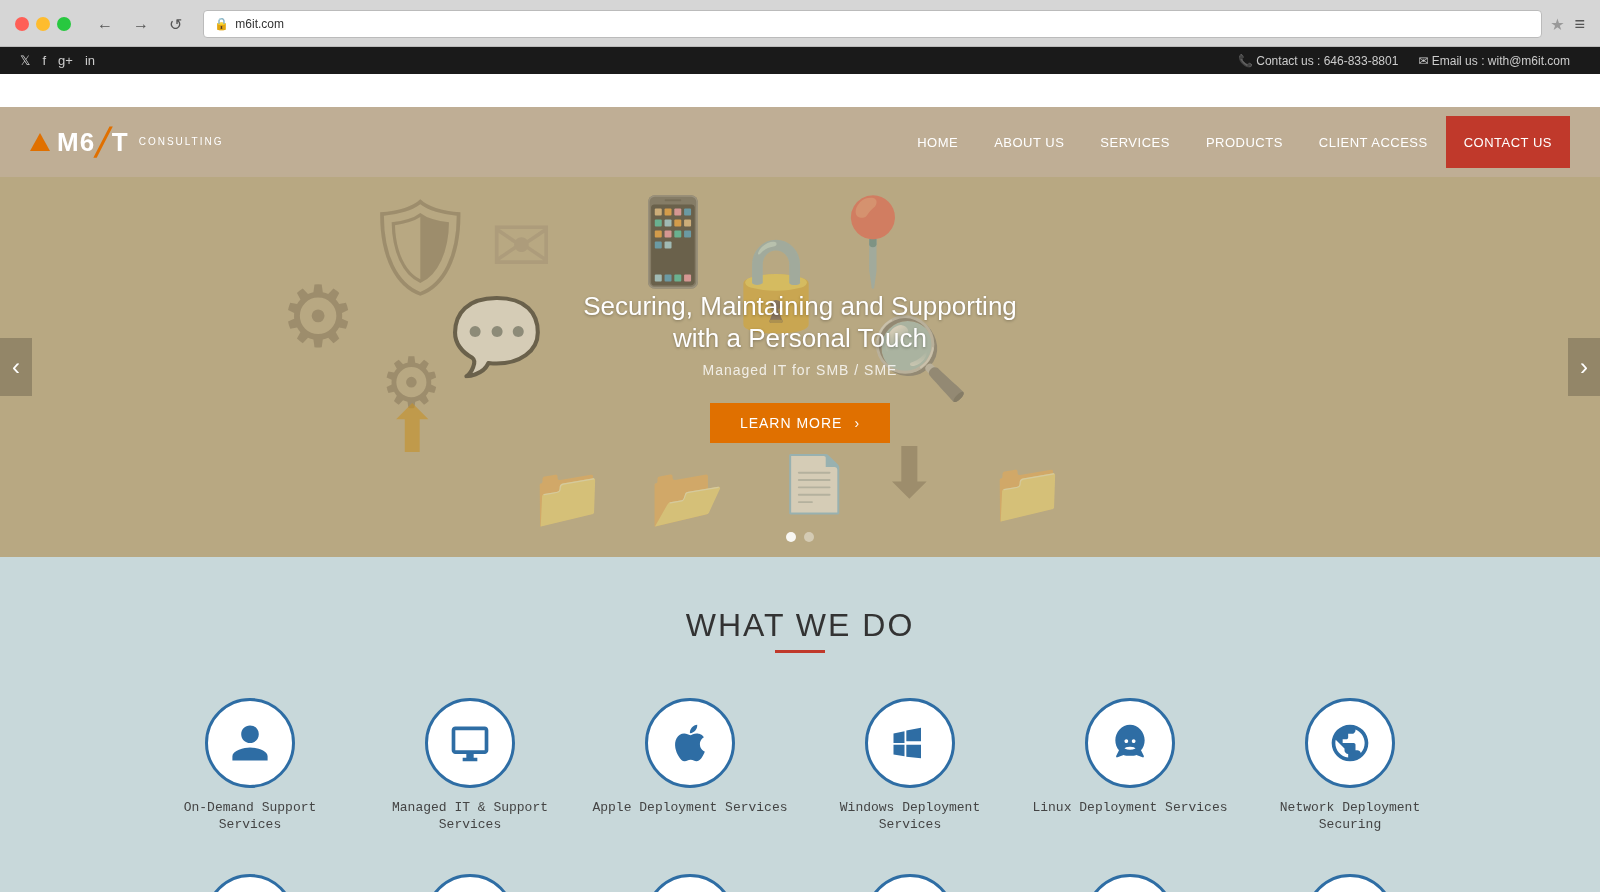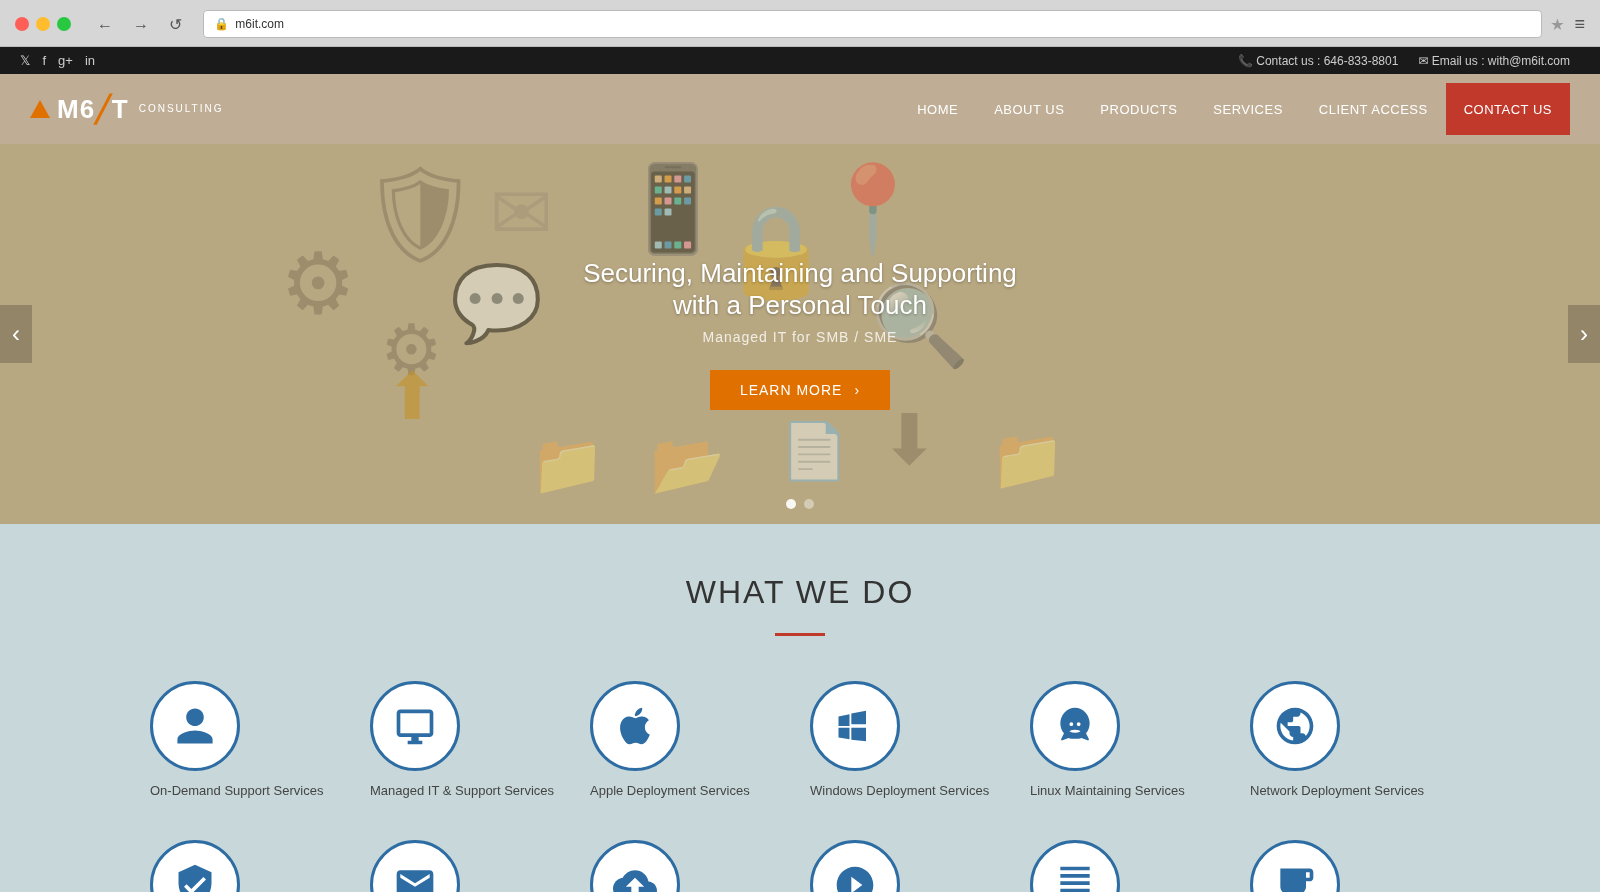--- a/index.html
+++ b/index.html
@@ -62,20 +62,21 @@
     .contact-info { display: flex; gap: 20px; align-items: center; font-size: 12px; }
     .contact-info span { color: #ccc; }
 
     
     .navbar {
       background: rgba(180, 160, 130, 0.85);
       display: flex;
       align-items: center;
       padding: 0 30px;
       height: 70px;
+      margin-top: 33px;
     }
     .logo-area {
       display: flex; align-items: center; gap: 10px; margin-right: 40px;
     }
     .nav-links { display: flex; gap: 0; margin-left: auto; }
     .nav-link {
       color: white; text-decoration: none; padding: 0 18px;
       font-size: 13px; letter-spacing: 0.5px; height: 52px;
       display: flex; align-items: center; cursor: pointer;
       transition: background 0.2s;
@@ -142,36 +143,37 @@
     .carousel-arrow-right { right: 0; }
 
     
     .what-we-do {
       background: #c8d8da;
       padding: 50px 30px 40px 30px;
       text-align: center;
     }
     .section-title {
       font-size: 32px; font-weight: 400; color: #333;
-      margin-bottom: 22px; letter-spacing: 2px;
+      margin-bottom: 6px; letter-spacing: 2px;
     }
     .section-divider {
       width: 50px; height: 3px; background: #c0392b;
       margin: 0 auto 35px auto;
     }
 
     .services-grid {
       display: flex; flex-wrap: wrap;
       justify-content: center; gap: 20px 0;
       max-width: 1400px; margin: 0 auto;
     }
     .service-item {
       width: 220px; display: flex; flex-direction: column;
-      align-items: flex-start; gap: 12px; cursor: pointer;
+      align-items: center; gap: 12px; cursor: pointer;
       padding: 10px;
+      font-family: Liberation Mono, monospace;
     }
     .service-icon-circle {
       width: 90px; height: 90px; border-radius: 50%;
       background: white; border: 3px solid #2e6da4;
       display: flex; align-items: center; justify-content: center;
       font-size: 36px; color: #2e6da4;
       transition: background 0.2s;
     }
     .service-label {
       font-size: 13px; color: #444; font-weight: 400;
@@ -224,22 +226,22 @@
     <div class="logo-area">
       <span style="display:inline-flex; align-items:center; gap:4px;">
         <span style="display:inline-block; width:0; height:0; border-left:10px solid transparent; border-right:10px solid transparent; border-bottom:18px solid #e07000; margin-right:3px;"></span>
         <span style="font-size:26px; font-weight:bold; color:white; letter-spacing:1px;">M6<span style="color:#e07000;">╱</span>T</span>
       </span>
       <span style="font-size:10px; color:white; letter-spacing:2px; display:block; margin-top:-2px;">CONSULTING</span>
     </div>
     <div class="nav-links">
       <a class="nav-link">HOME</a>
       <a class="nav-link">ABOUT US</a>
+      <a class="nav-link">SERVICES</a>
       <a class="nav-link">PRODUCTS</a>
-      <a class="nav-link">SERVICES</a>
       <a class="nav-link">CLIENT ACCESS</a>
       <a class="nav-link contact-us-link">CONTACT US</a>
     </div>
   </nav>
 
   <div class="hero">
 
     <div class="hero-bg-icons">
 
       <div class="hero-icon" style="top:15px; left:360px; font-size:95px; color:#7a6a50;">🛡</div>
@@ -335,30 +337,30 @@
         </div>
         <span class="service-label">Windows Deployment Services</span>
       </div>
 
       <div class="service-item">
         <div class="service-icon-circle">
           <svg class="svc-svg" viewBox="0 0 24 24">
               <path d="M12 2C7.5 2 4 6 4 10.5c0 2.1.7 4 2 5.5L4.5 19c-.3.6.1 1 .7.8l3.3-1.3c1 .4 2 .5 3.5.5s2.5-.1 3.5-.5l3.3 1.3c.6.2 1-.2.7-.8l-1.5-3c1.3-1.5 2-3.4 2-5.5C20 6 16.5 2 12 2zm-2 10c-.6 0-1-.4-1-1s.4-1 1-1 1 .4 1 1-.4 1-1 1zm4 0c-.6 0-1-.4-1-1s.4-1 1-1 1 .4 1 1-.4 1-1 1zm-5 3c.3-.5 1-1 3-1s2.7.5 3 1c-1 .5-2 .7-3 .7s-2-.2-3-.7z"></path>
             </svg>
         </div>
-        <span class="service-label">Linux Maintaining Services</span>
+        <span class="service-label">Linux Deployment Services</span>
       </div>
 
       <div class="service-item">
         <div class="service-icon-circle">
           <svg class="svc-svg" viewBox="0 0 24 24">
               <path d="M12 2C6.48 2 2 6.48 2 12s4.48 10 10 10 10-4.48 10-10S17.52 2 12 2zm-1 17.93c-3.95-.49-7-3.85-7-7.93 0-.62.08-1.21.21-1.79L9 15v1c0 1.1.9 2 2 2v1.93zm6.9-2.54c-.26-.81-1-1.39-1.9-1.39h-1v-3c0-.55-.45-1-1-1H8v-2h2c.55 0 1-.45 1-1V7h2c1.1 0 2-.9 2-2v-.41c2.93 1.19 5 4.06 5 7.41 0 2.08-.8 3.97-2.1 5.39z"></path>
             </svg>
         </div>
-        <span class="service-label">Network Deployment Services</span>
+        <span class="service-label">Network Deployment Securing</span>
       </div>
 
       <div class="service-item">
         <div class="service-icon-circle">
           <svg class="svc-svg" viewBox="0 0 24 24">
               <path d="M12 1L3 5v6c0 5.55 3.84 10.74 9 12 5.16-1.26 9-6.45 9-12V5l-9-4zm-2 16l-4-4 1.41-1.41L10 14.17l6.59-6.59L18 9l-8 8z"></path>
             </svg>
         </div>
 
       </div>

